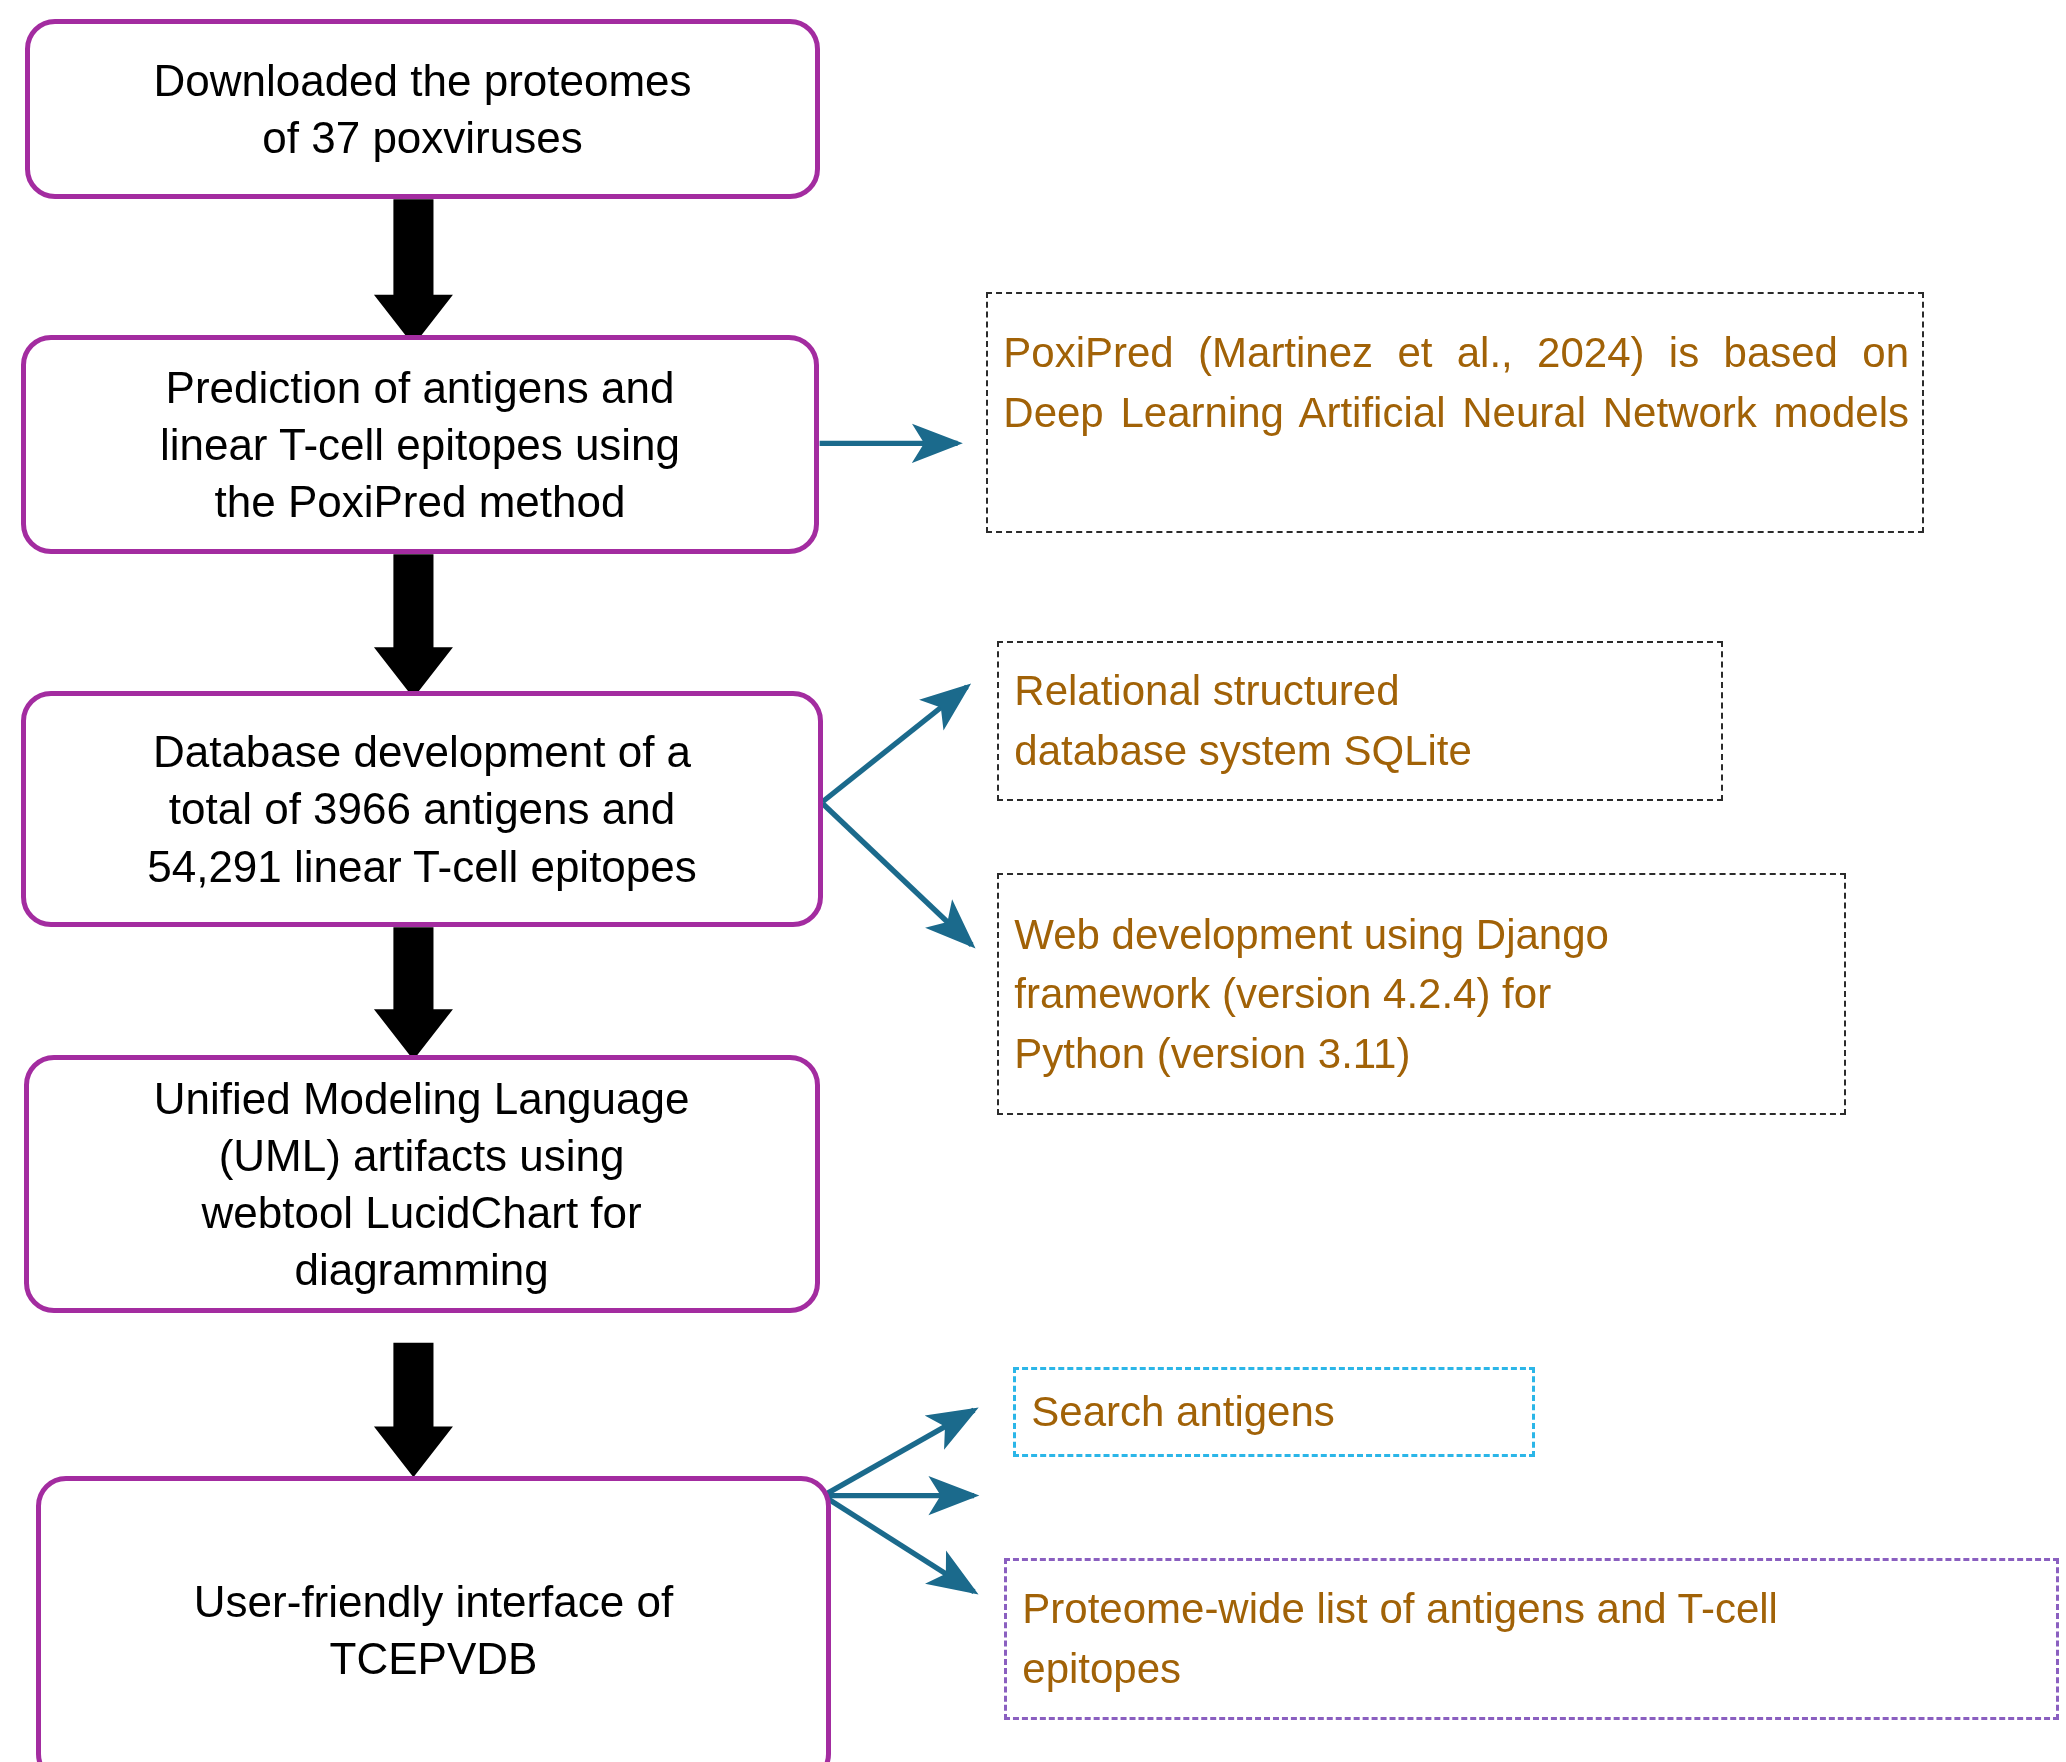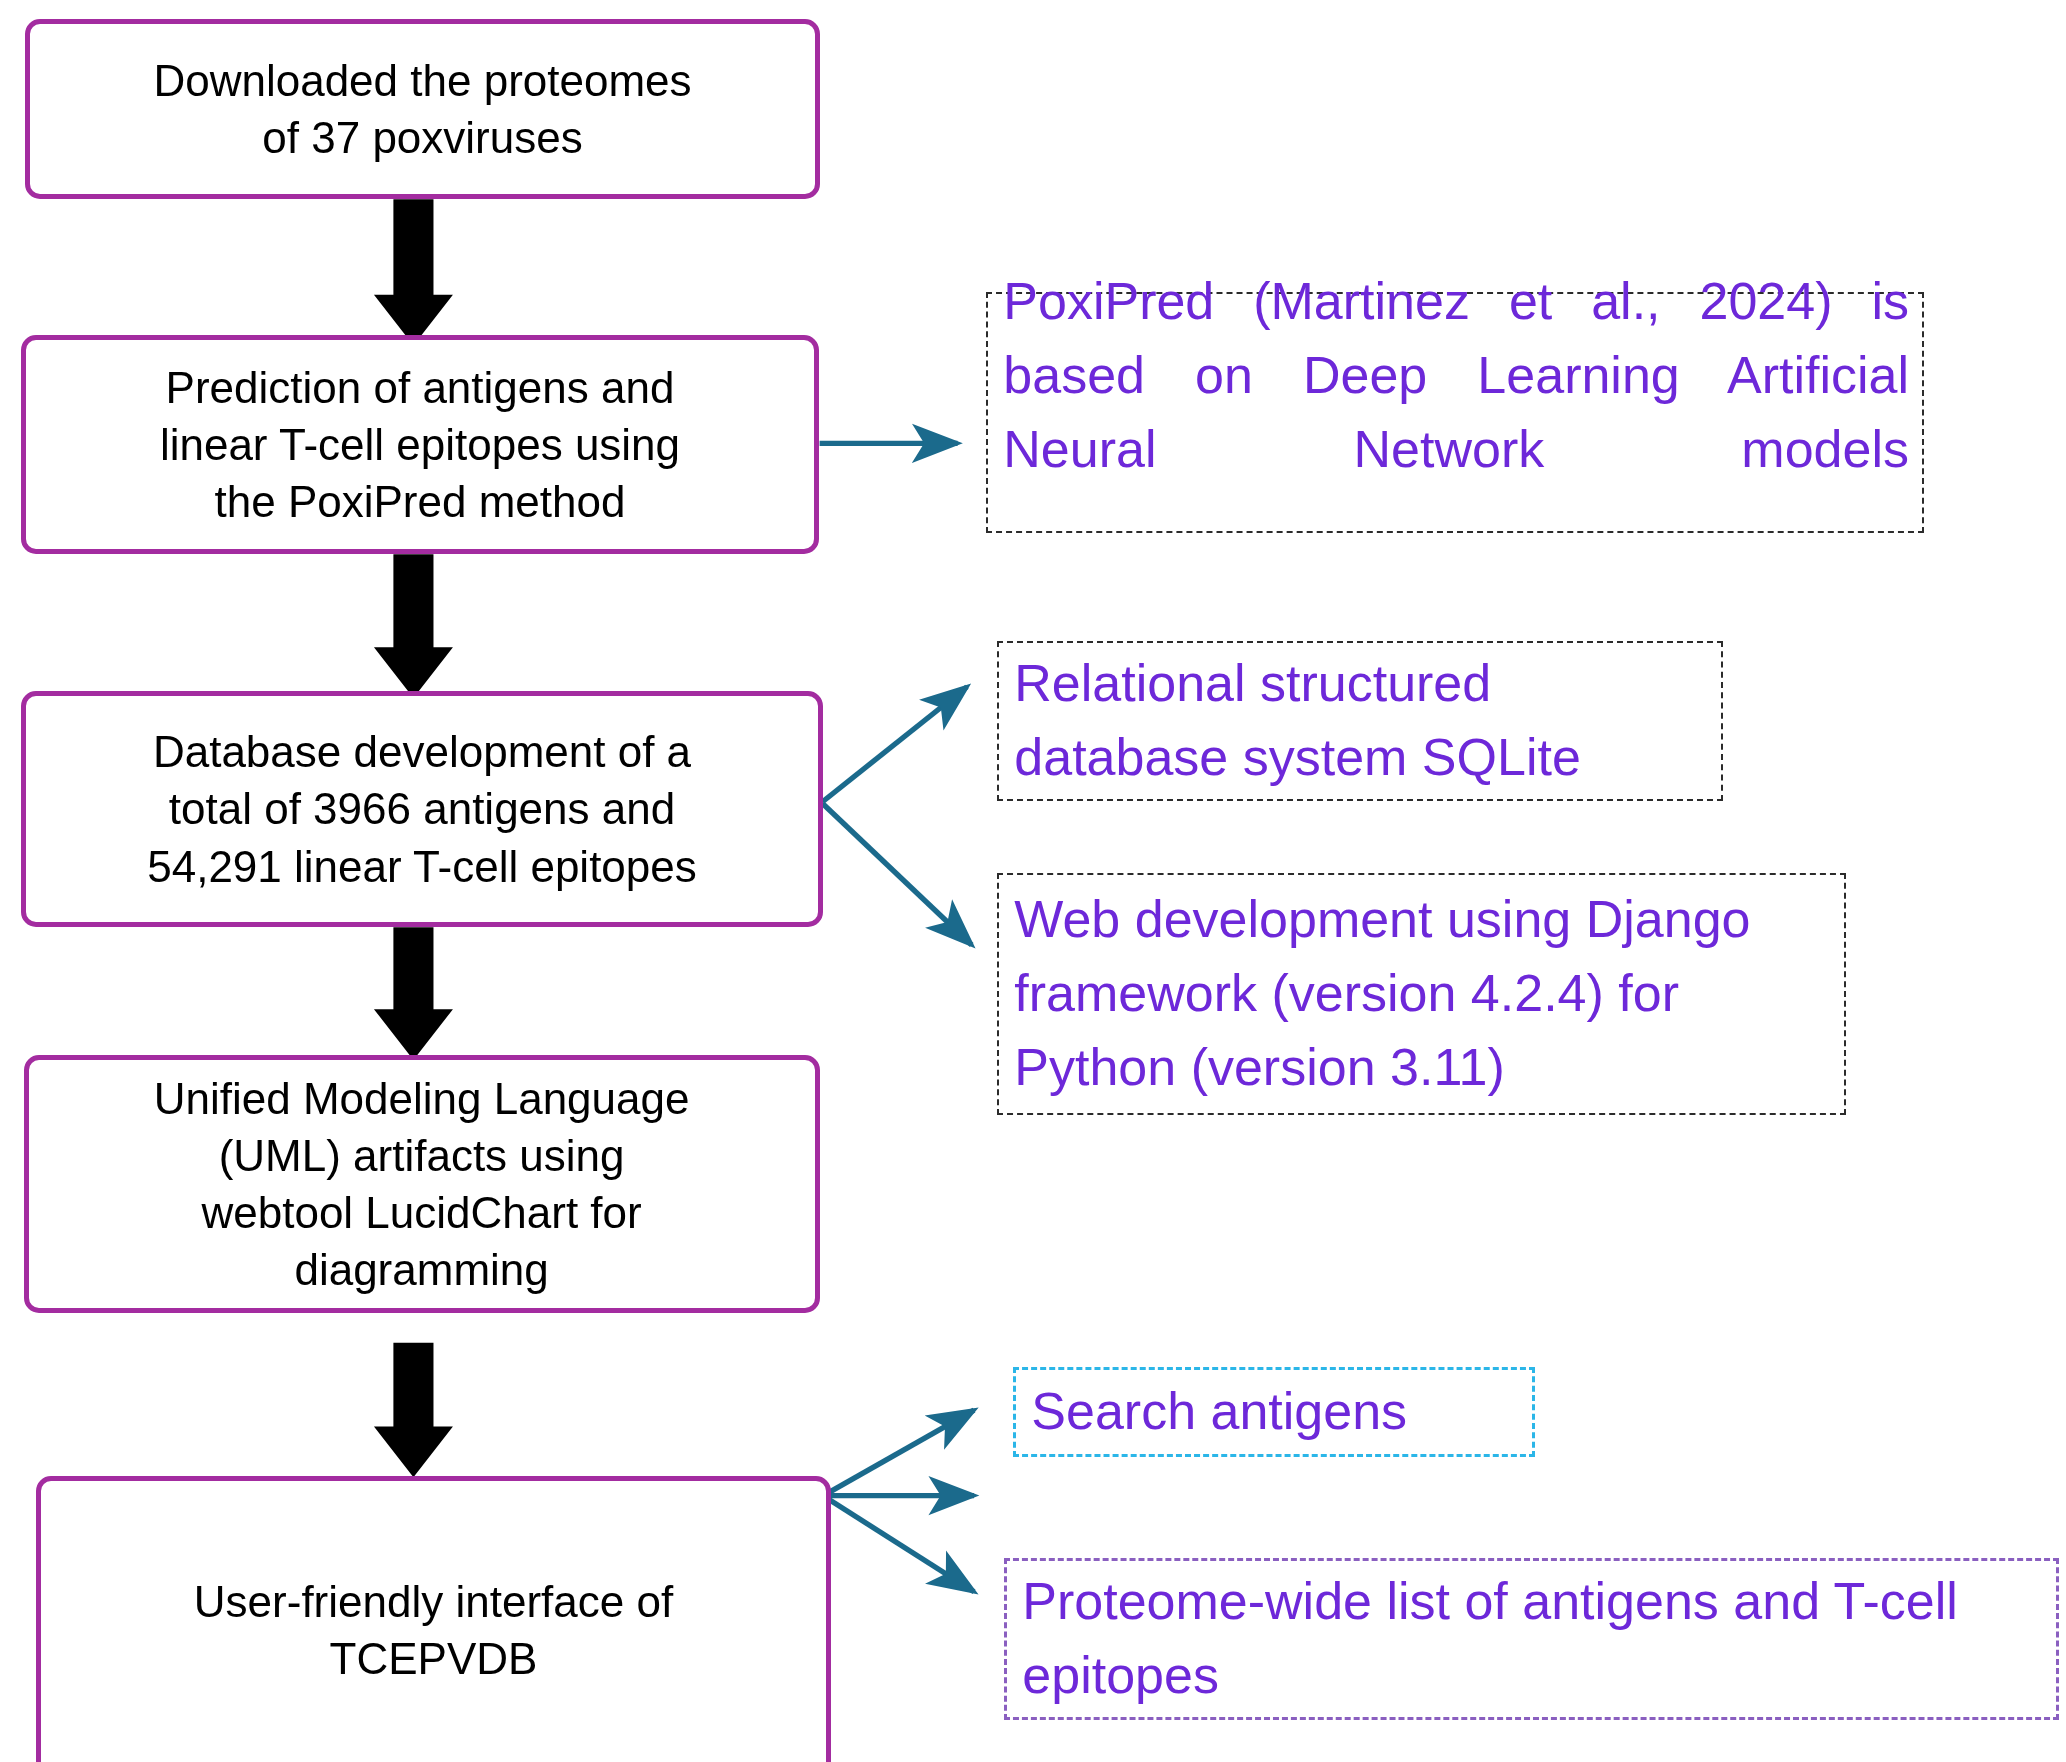--- a/index.html
+++ b/index.html
@@ -23,43 +23,43 @@
     width: 2066px;
     height: 1762px;
     pointer-events: none;
   }
 
   
   .proc {
     position: absolute;
     box-sizing: border-box;
     border: 5.3px solid #A32CA0;
-    border-radius: 15px;
+    border-radius: 30px;
     background: #ffffff;
     display: flex;
     align-items: center;
     justify-content: center;
     text-align: center;
     color: #000000;
     font-size: 44px;
     line-height: 1.30;
     padding: 5.9px 22.4px;
     z-index: 3;
   }
   .proc .txt { white-space: pre-line; display: block; width: 100%; }
 
   
   .note {
     position: absolute;
     box-sizing: border-box;
     background: #ffffff;
     display: flex;
     align-items: center;
-    color: #6d28d9;
-    font-size: 52px;
+    color: #a16207;
+    font-size: 42px;
     line-height: 1.42;
     padding: 8.3px 13px 8.3px 15.3px;
     z-index: 3;
   }
   .note .txt { display: block; width: 100%; white-space: pre-line; }
 
   .note.dash-black { border: 2.9px dashed #2b2b2b; }
   .note.dash-cyan  { border: 3.5px dashed #2BB6E8; }
   .note.dash-amber { border: 3.5px dashed #F5B32B; }
   .note.dash-purple{ border: 3.5px dashed #8A5FC0; }

